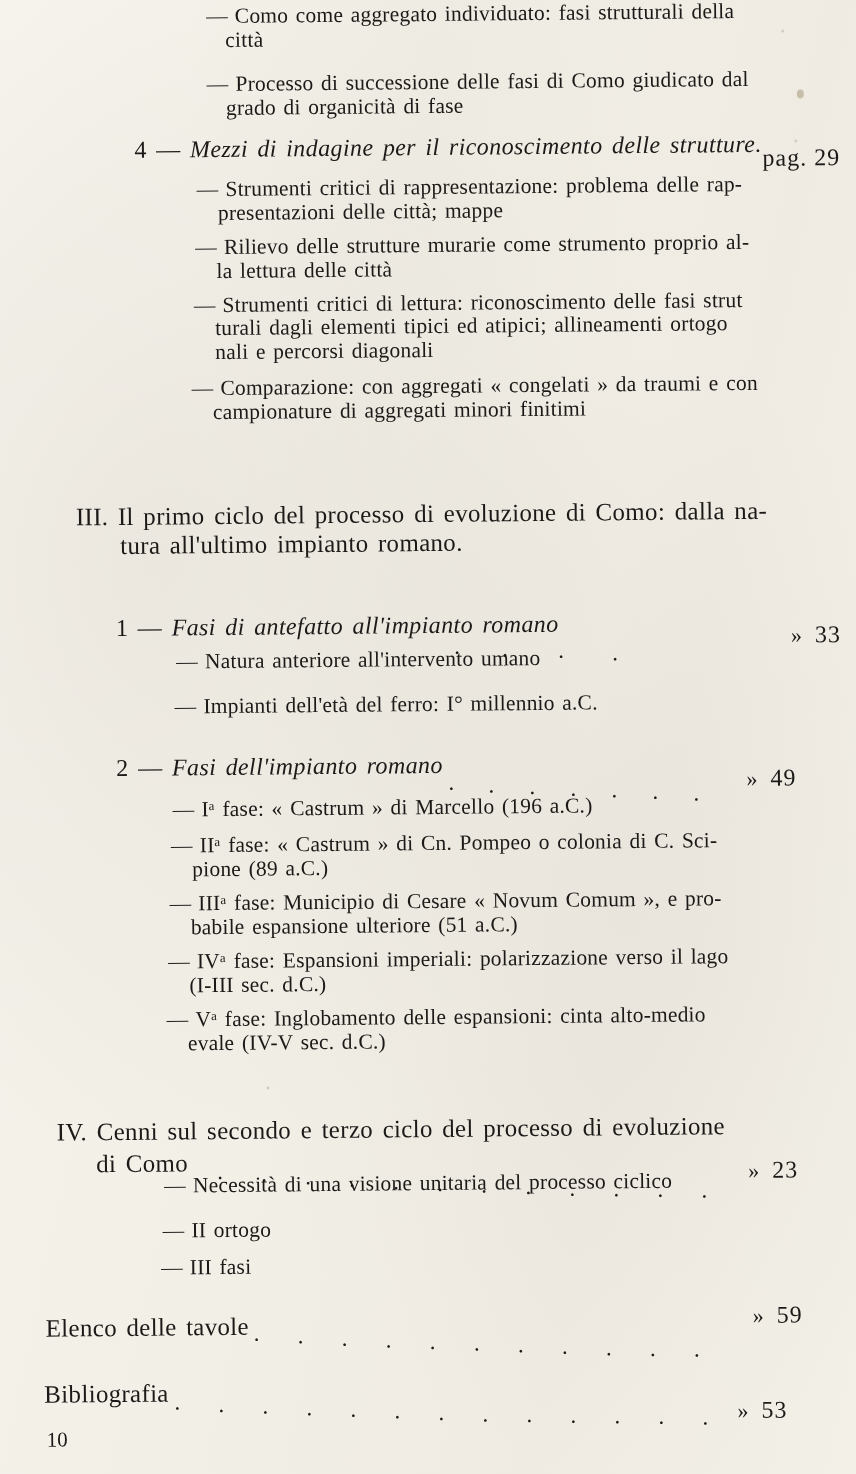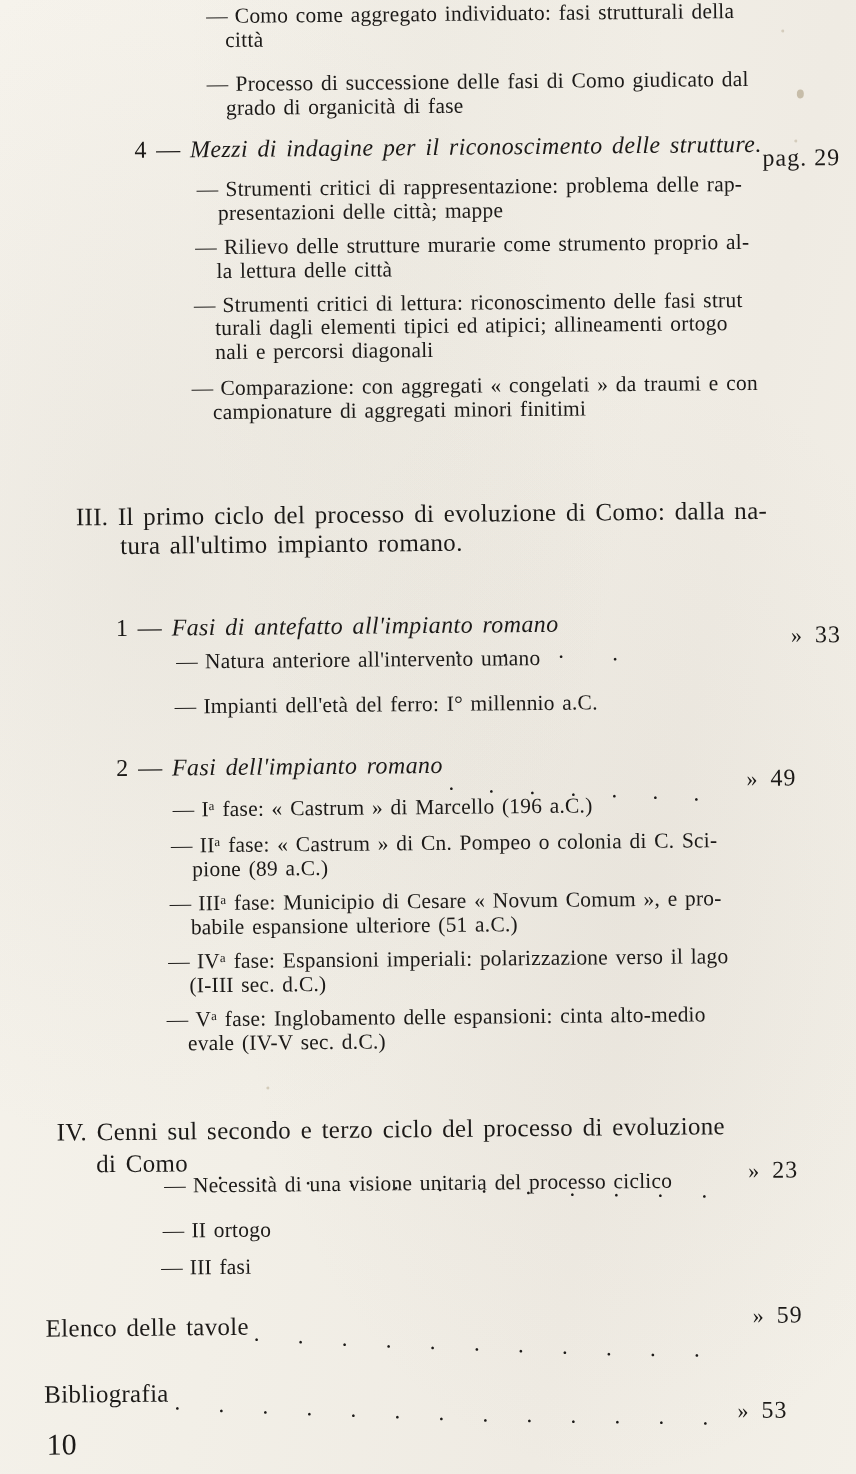--- a/index.html
+++ b/index.html
@@ -76,21 +76,21 @@
     word-spacing: 3px;
   }
   .pagenum {
     position: absolute;
     font-size: 24px;
     letter-spacing: 1px;
   }
   .guillemet { margin-right: 12px; font-size: 22px; }
   .folio {
     position: absolute;
-    font-size: 30px;
+    font-size: 21px;
   }
   
   .leader {
     position: absolute;
     font-size: 23px;
     line-height: 1;
   }
   .leader span { position: absolute; }
 </style>
 </head>

